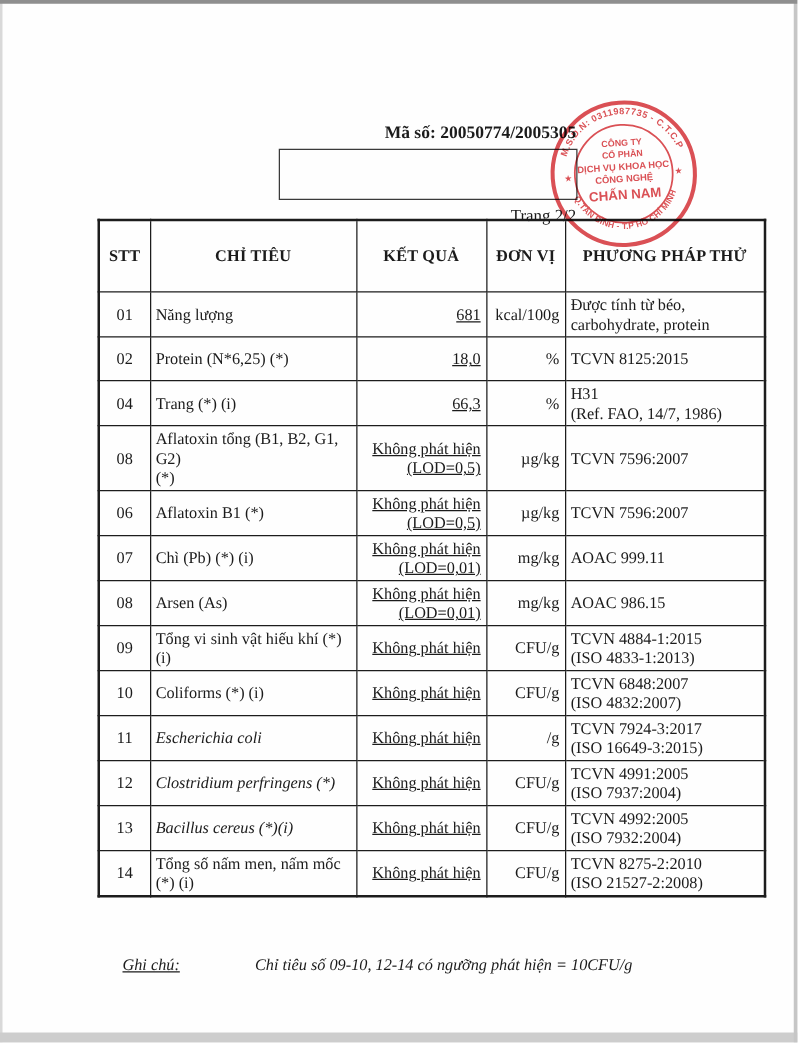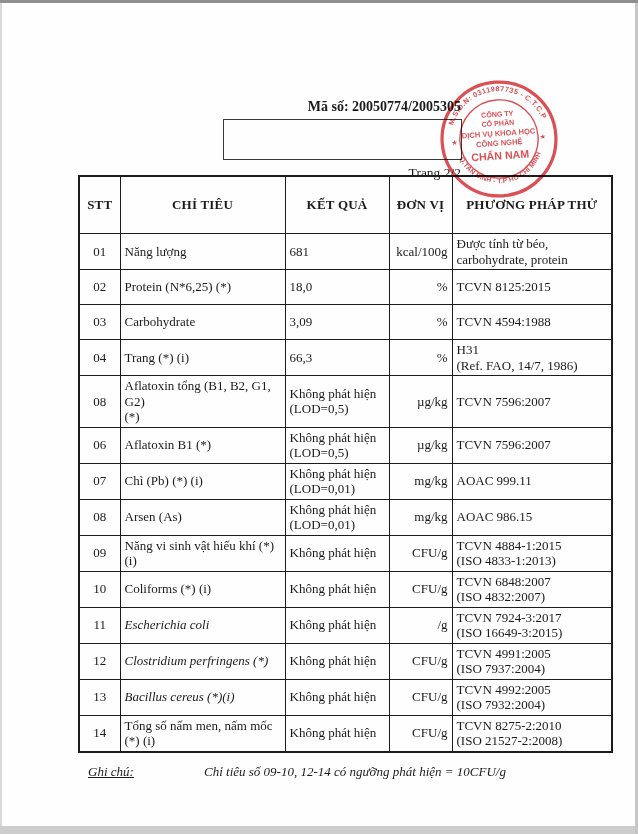--- a/index.html
+++ b/index.html
@@ -36,32 +36,32 @@
   }
   table.results th,table.results td{
     border:1.5px solid #1c1c1c;
     padding:2px 4px;vertical-align:middle;
     line-height:15.5px;overflow:hidden;
   }
   table.results{border:2px solid #1c1c1c;}
   th.h{height:52px;font-size:13px;font-weight:bold;text-align:center;letter-spacing:.2px;}
   td.c-stt{text-align:center;}
   td.c-name{text-align:left;padding-left:8px;white-space:pre-line;}
-  td.c-result{text-align:left;white-space:pre-line;}
+  td.c-result{text-align:right;white-space:pre-line;text-decoration:underline;}
   td.c-unit{text-align:right;}
   td.c-method{text-align:left;padding-left:8px;white-space:pre-line;}
   tbody tr{height:35px;}
   .italic{font-style:italic;}
   
   .footnote{
     position:absolute;left:88px;top:764px;width:520px;
     font-size:13px;font-style:italic;
   }
   .footnote .label{
-    position:absolute;left:0;top:0;text-decoration:underline;font-weight:bold;font-weight:normal;
+    position:absolute;left:10px;top:0;text-decoration:underline;font-weight:bold;font-weight:normal;
   }
   .footnote .text{position:absolute;left:116px;top:0;white-space:nowrap;}
 </style>
 </head>
 <body>
 
 <div class="scan">
 
   <div class="maso-box">
     <div class="maso-line">Mã số: 20050774/2005305</div>
@@ -121,27 +121,20 @@
 carbohydrate, protein</td>
     </tr>
         <tr>
       <td class="c-stt">02</td>
       <td class="c-name">Protein (N*6,25) (*)</td>
       <td class="c-result">18,0</td>
       <td class="c-unit">%</td>
       <td class="c-method">TCVN 8125:2015</td>
     </tr>
         <tr>
-      <td class="c-stt">03</td>
-      <td class="c-name">Carbohydrate</td>
-      <td class="c-result">3,09</td>
-      <td class="c-unit">%</td>
-      <td class="c-method">TCVN 4594:1988</td>
-    </tr>
-        <tr>
       <td class="c-stt">04</td>
       <td class="c-name">Trang (*) (i)</td>
       <td class="c-result">66,3</td>
       <td class="c-unit">%</td>
       <td class="c-method">H31
 (Ref. FAO, 14/7, 1986)</td>
     </tr>
         <tr>
       <td class="c-stt">08</td>
       <td class="c-name">Aflatoxin tổng (B1, B2, G1, G2)
@@ -170,21 +163,21 @@
         <tr>
       <td class="c-stt">08</td>
       <td class="c-name">Arsen (As)</td>
       <td class="c-result">Không phát hiện
 (LOD=0,01)</td>
       <td class="c-unit">mg/kg</td>
       <td class="c-method">AOAC 986.15</td>
     </tr>
         <tr>
       <td class="c-stt">09</td>
-      <td class="c-name">Năng vi sinh vật hiếu khí (*) (i)</td>
+      <td class="c-name">Tổng vi sinh vật hiếu khí (*) (i)</td>
       <td class="c-result">Không phát hiện</td>
       <td class="c-unit">CFU/g</td>
       <td class="c-method">TCVN 4884-1:2015
 (ISO 4833-1:2013)</td>
     </tr>
         <tr>
       <td class="c-stt">10</td>
       <td class="c-name">Coliforms (*) (i)</td>
       <td class="c-result">Không phát hiện</td>
       <td class="c-unit">CFU/g</td>

